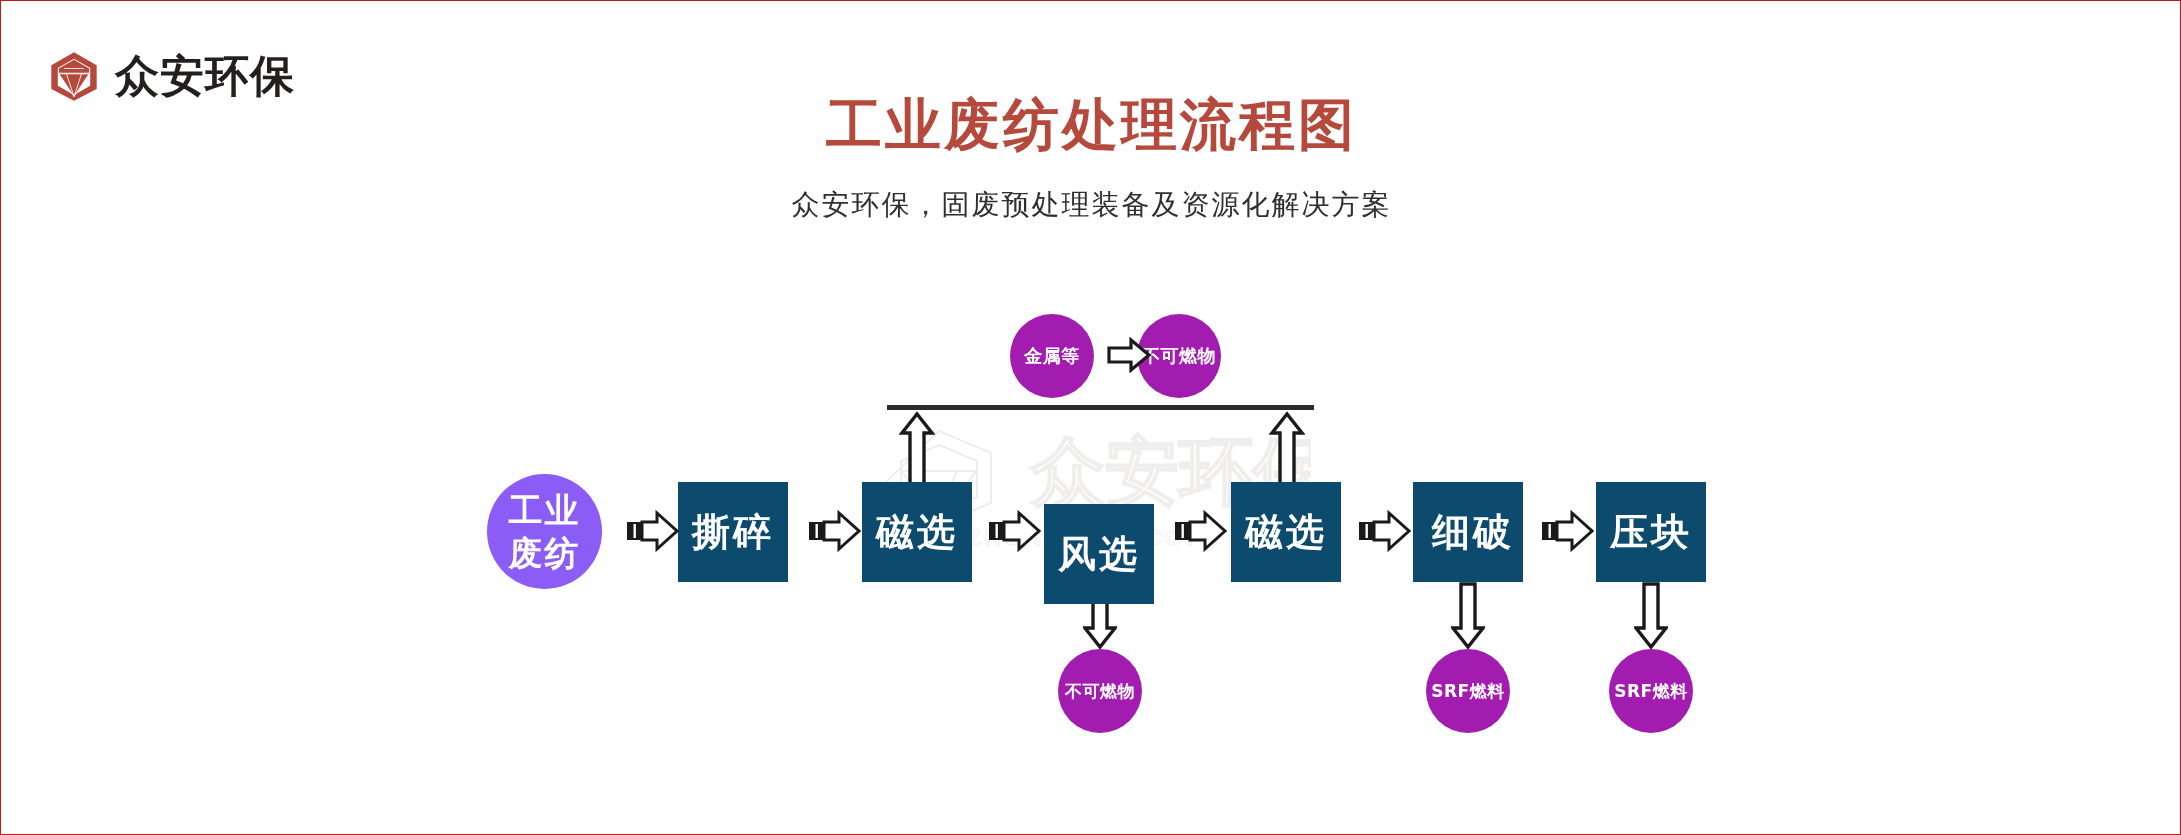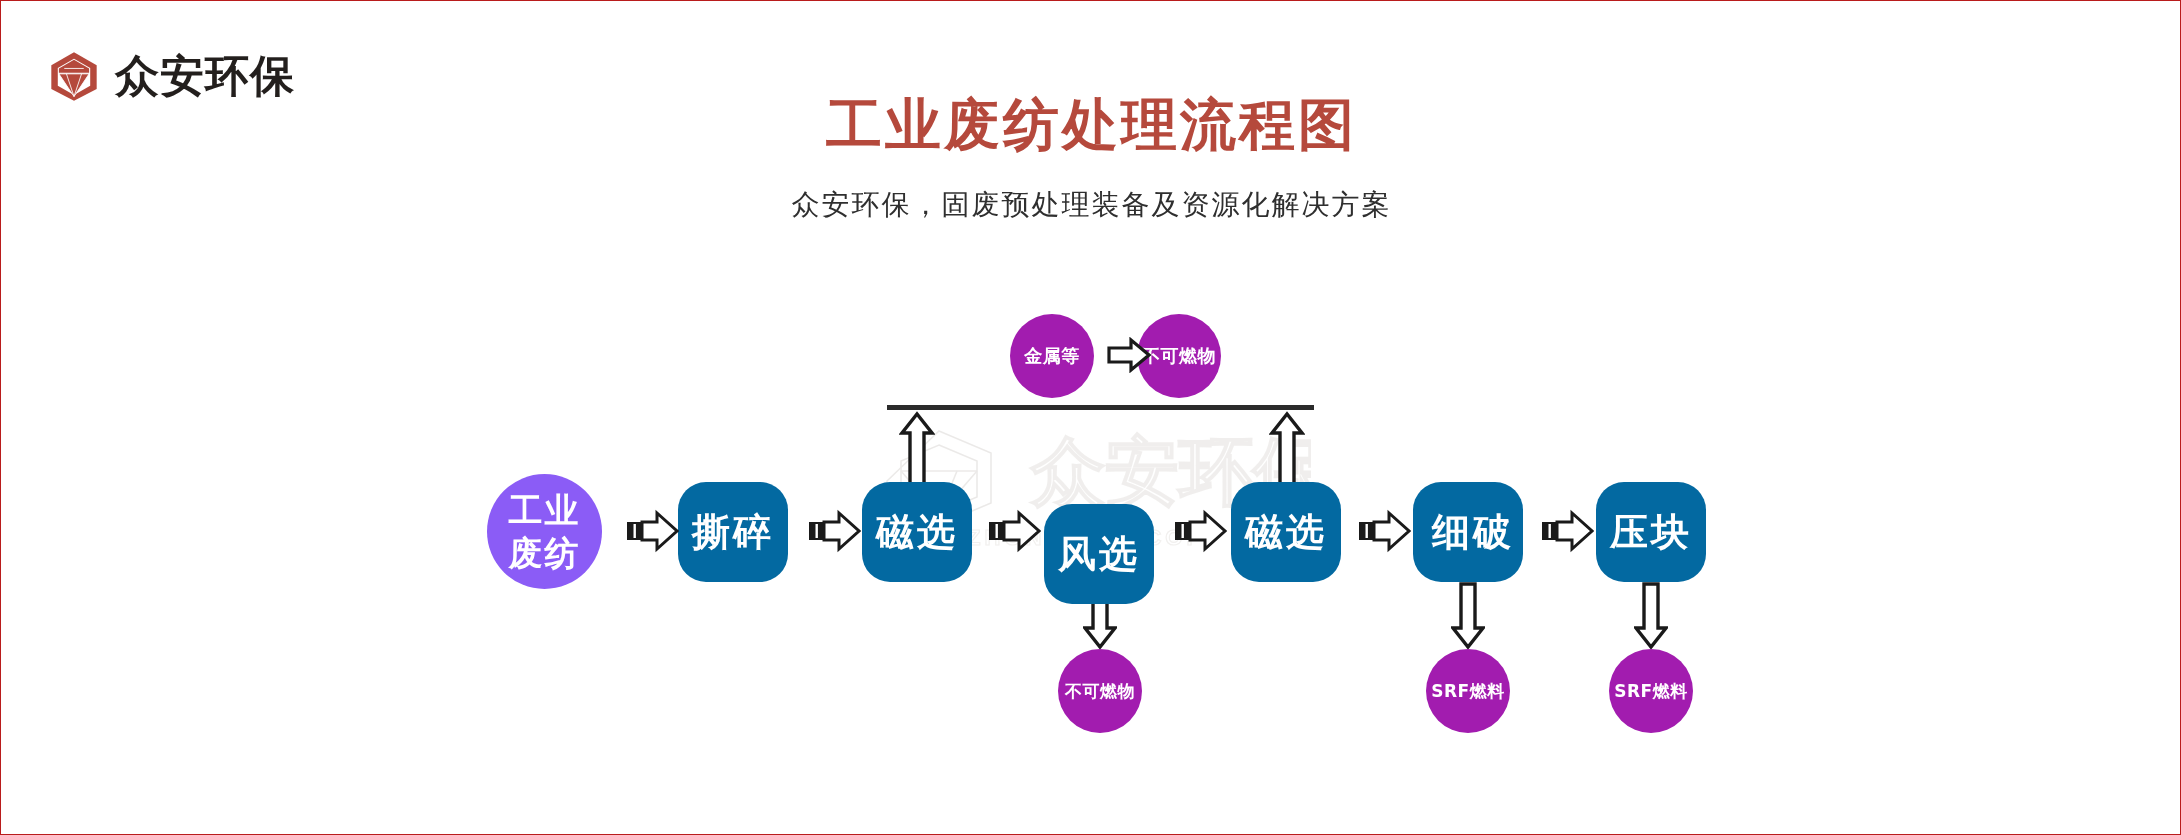--- a/index.html
+++ b/index.html
@@ -92,24 +92,23 @@
     align-items: center;
     justify-content: center;
     text-align: center;
     color: #ffffff;
     font-family: "DejaVu Sans", "Liberation Sans", sans-serif;
     font-weight: 700;
     box-sizing: border-box;
     z-index: 5;
   }
   .node.rect {
-    background: #0369a1;
+    background: #0c4a6e;
     font-size: 38px;
     letter-spacing: 3px;
-    border-radius: 28px;
   }
   .node.circle-red {
     background: #8b5cf6;
     border-radius: 50%;
     font-size: 34px;
     letter-spacing: 2px;
     line-height: 1.25;
   }
   .node.circle-blue {
     background: #a21caf;

